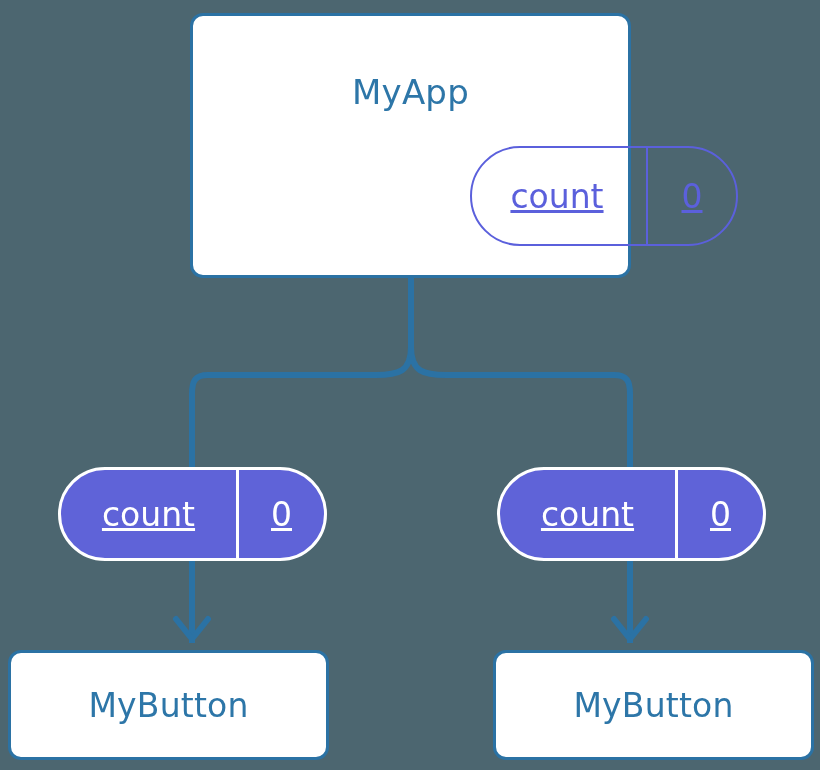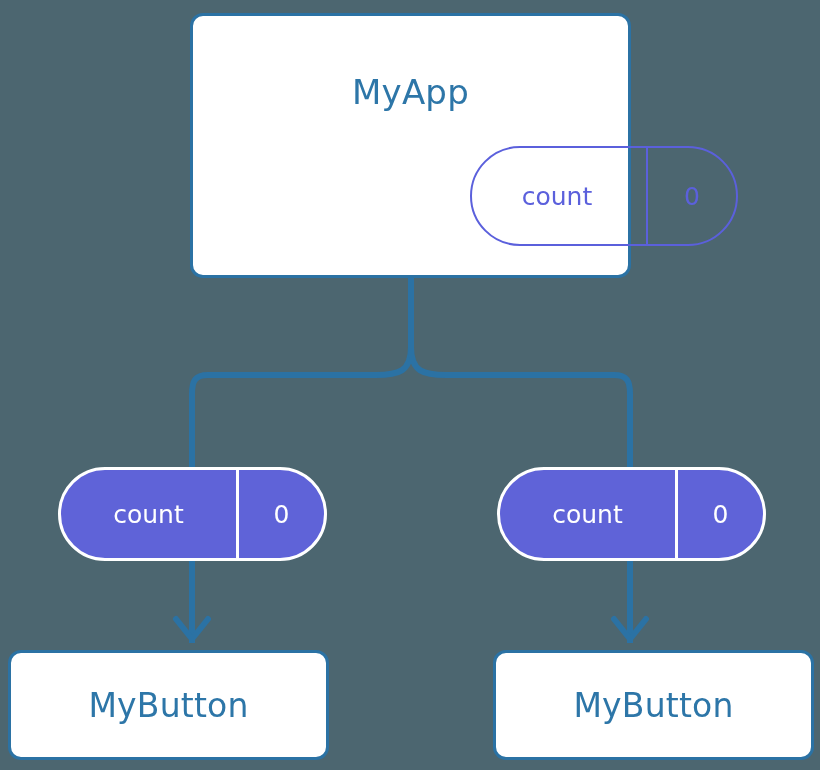--- a/index.html
+++ b/index.html
@@ -77,24 +77,25 @@
     display: flex;
     align-items: stretch;
     border-radius: 999px;
     overflow: hidden;
   }
   .pill .pill-key,
   .pill .pill-val {
     display: flex;
     align-items: center;
     justify-content: center;
-    font-size: 25px;
+    font-size: 33px;
     line-height: 1;
     white-space: nowrap;
     box-sizing: border-box;
+    text-decoration: underline;
   }
 
   
   #app-pill {
     left: 277px;
     top: 130px;
     width: 268px;
     height: 100px;
     border: 2px solid #5b60dc;
     background: transparent;

